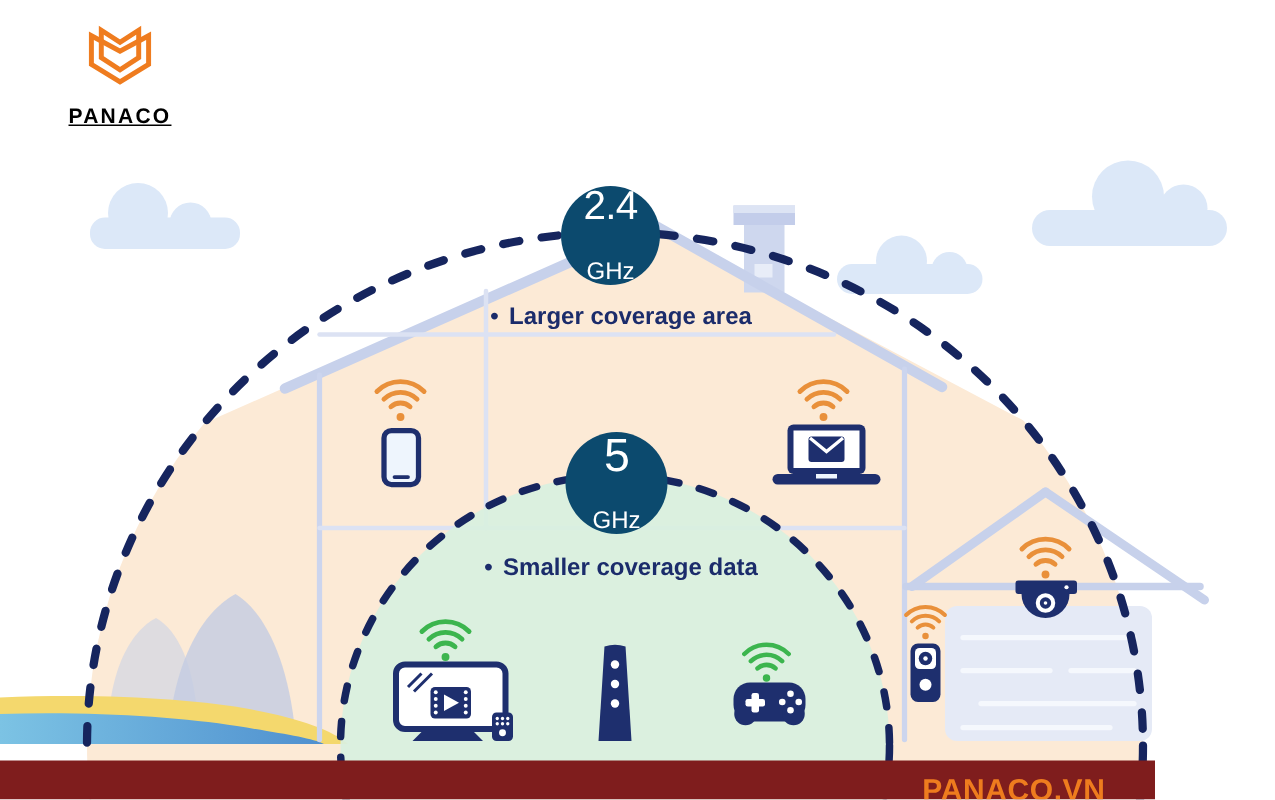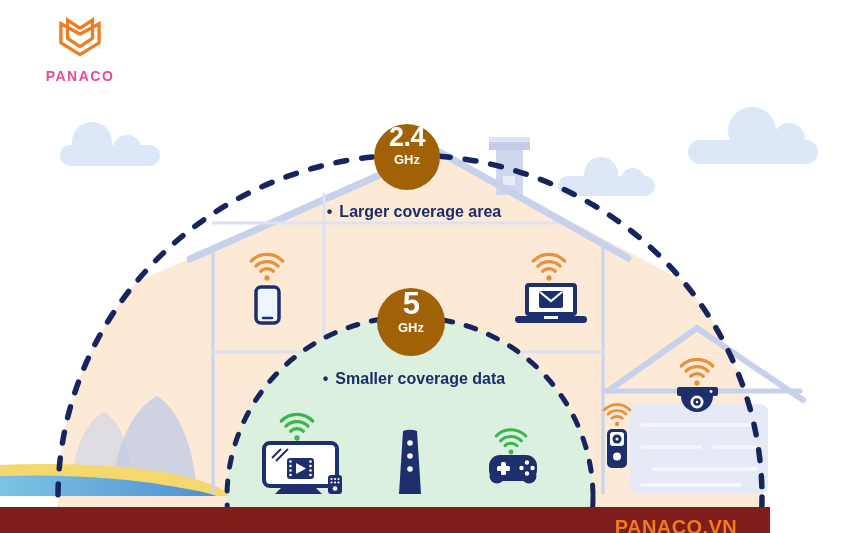--- a/index.html
+++ b/index.html
@@ -1,35 +1,35 @@
 <!DOCTYPE html>
 <html><head>
 <meta charset="utf-8">
 <style>
   html,body{margin:0;padding:0;background:#fff;}
   #stage{position:relative;width:850px;height:533px;background:#ffffff;overflow:hidden;
          font-family:"Liberation Sans",sans-serif;}
   #illu{position:absolute;left:0;top:0;}
-  .badge{position:absolute;border-radius:50%;background:#a16207;color:#fff;
-         display:flex;flex-direction:column;align-items:center;justify-content:flex-start;
-         font-weight:700;line-height:1;z-index:5;}
+  .badge{position:absolute;border-radius:50%;background:#0c4a6e;color:#fff;
+         display:flex;flex-direction:column;align-items:center;justify-content:space-between;
+         font-weight:400;line-height:1;z-index:5;}
   #badge24{left:374px;top:124px;width:66px;height:66px;}
   #badge5{left:377px;top:288px;width:68px;height:68px;}
   .badge .val{font-size:27px;letter-spacing:-.5px;}
   #badge5 .val{font-size:31px;}
-  .badge .unit{font-size:13px;margin-top:2px;}
+  .badge .unit{font-size:16px;margin-top:2px;}
   .features{position:absolute;left:264px;width:300px;z-index:5;list-style:none;margin:0;padding:0;
             color:#1b2c6b;font-size:16px;font-weight:700;}
   .features li{display:flex;justify-content:center;gap:7px;line-height:18px;white-space:nowrap;}
   .features li::before{content:"•";}
   #features24{top:203px;}
   #features5{top:370px;}
   #logo{position:absolute;left:40px;top:12px;z-index:6;width:80px;text-align:center;}
-  #logo .logo-text{display:block;margin-top:2px;color:#ec4899;font-size:14px;font-weight:700;
-                   letter-spacing:1.5px;}
+  #logo .logo-text{display:block;margin-top:2px;color:#000000;font-size:14px;font-weight:700;
+                   letter-spacing:1.5px;text-decoration:underline;}
   #footer-band{position:absolute;left:0;top:507px;width:770px;height:38px;background:#7f1d1d;z-index:8;}
   #site-link{position:absolute;right:33px;top:9px;color:#ee7c1e;font-size:20px;font-weight:700;
              letter-spacing:.4px;}
 </style>
 </head>
 <body>
 
 <div id="stage">
 
   <svg id="illu" width="850" height="533" viewBox="0 0 850 533">

